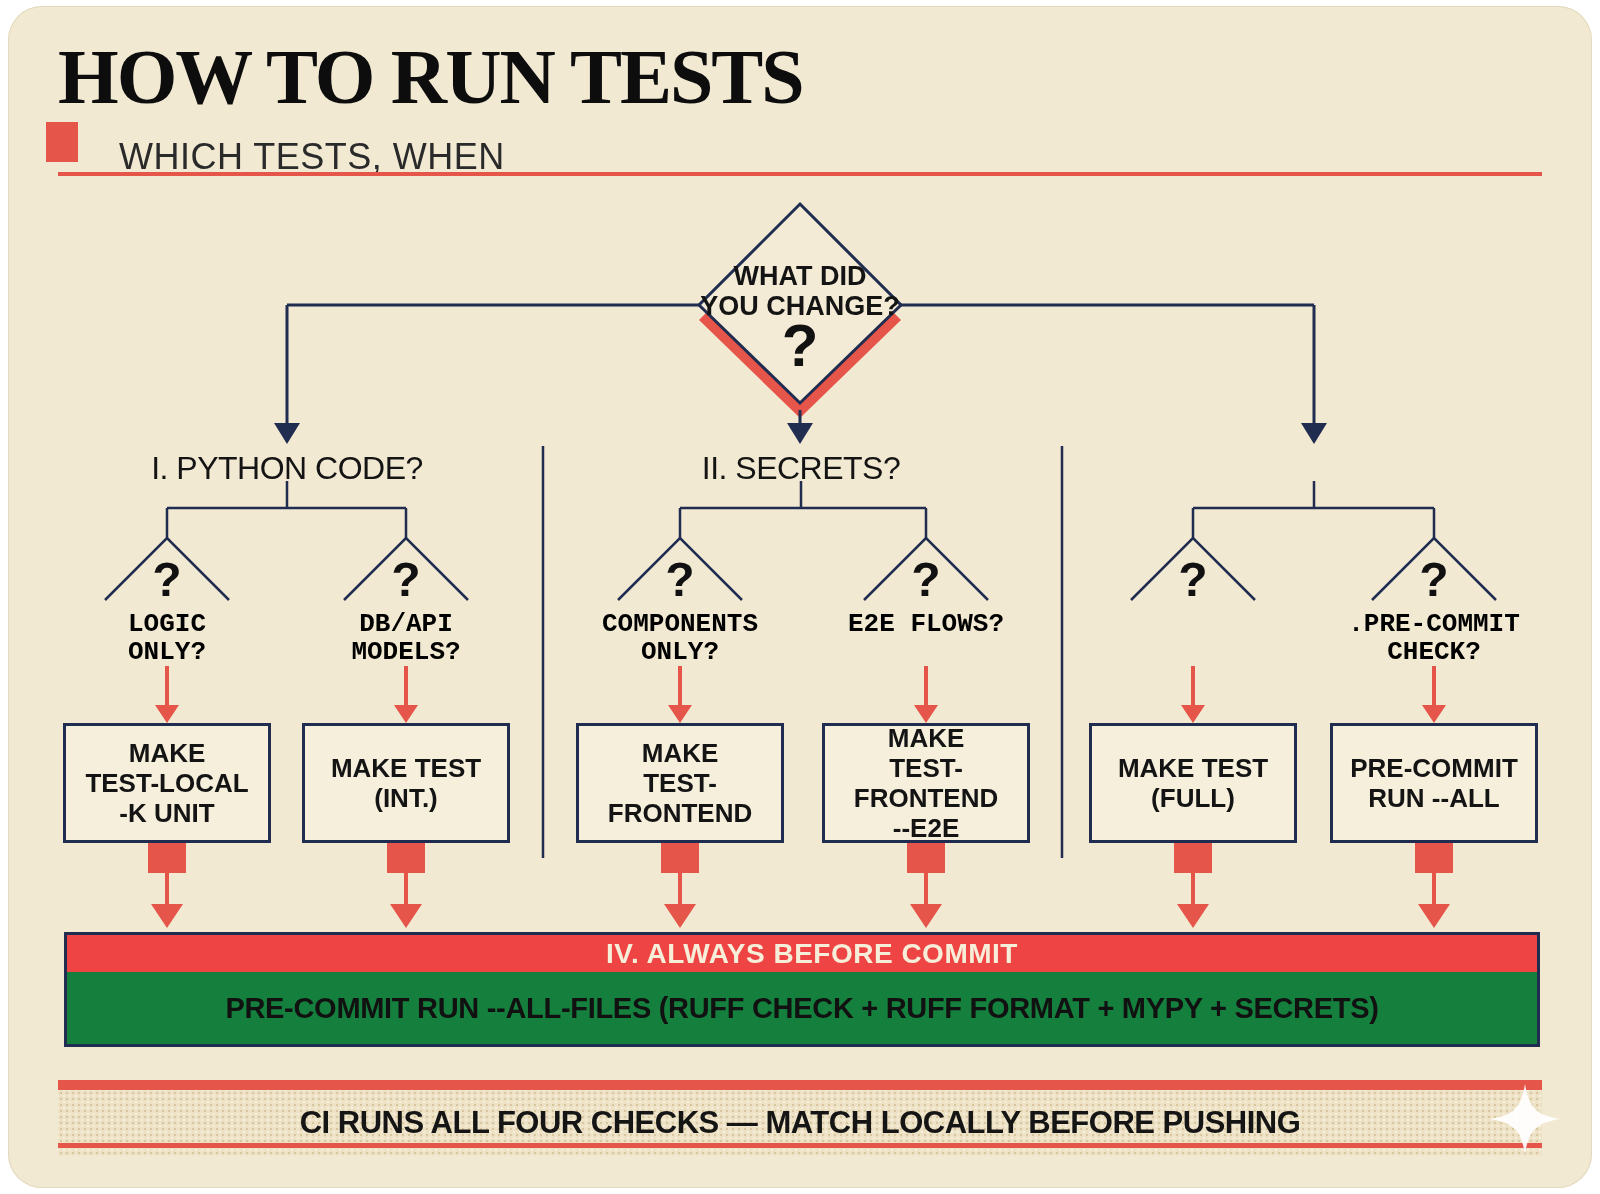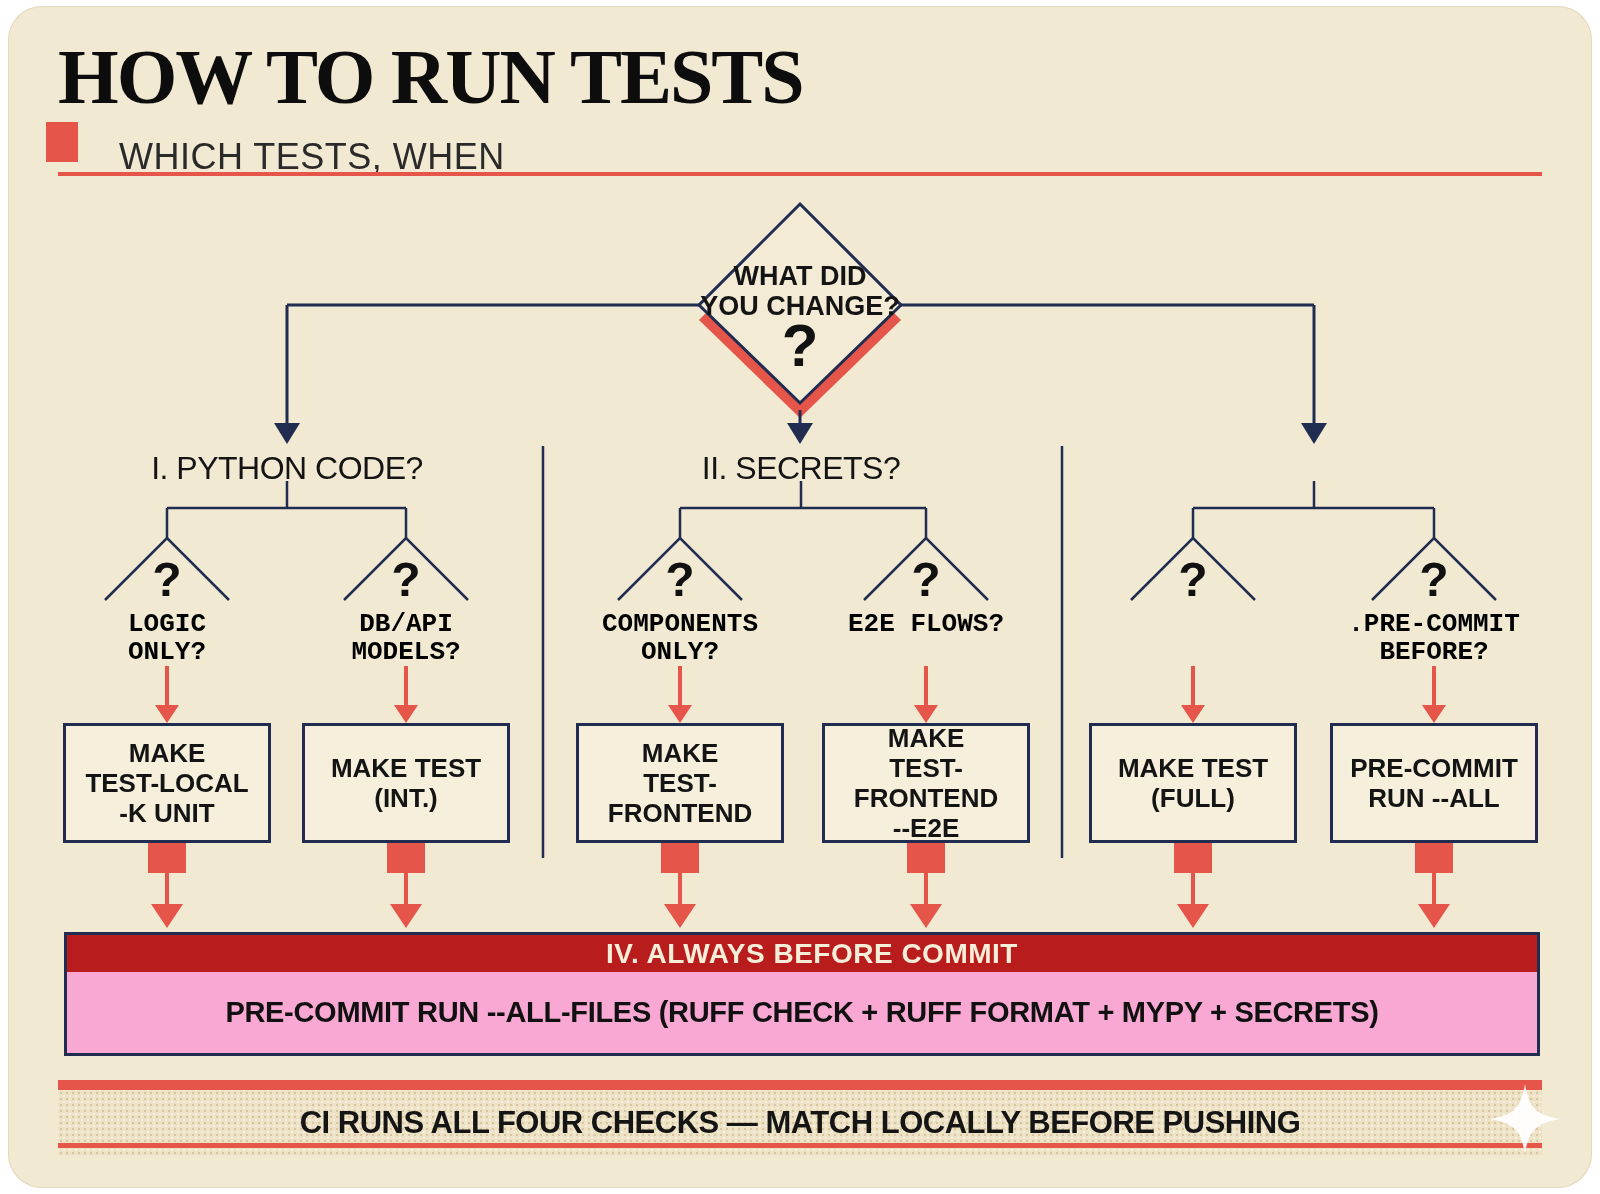--- a/index.html
+++ b/index.html
@@ -15,23 +15,23 @@
   .sec-title{font-size:32px;font-weight:normal;color:#141414;letter-spacing:-0.5px;white-space:nowrap;}
   .diamond-q{font-size:27px;line-height:30px;font-weight:bold;color:#141414;white-space:pre-line;}
   .bigq{font-size:60px;font-weight:800;color:#111;line-height:1;}
   .nodeq{font-size:48px;font-weight:800;color:#111;line-height:1;}
   .q-label{font-size:26px;line-height:28px;font-weight:bold;color:#000000;white-space:pre-line;width:280px;font-family:Liberation Mono, monospace;}
   .cmd-box{box-sizing:border-box;width:208px;height:120px;background:#f6efdc;border:3px solid #202c50;
            display:flex;align-items:center;justify-content:center;}
   .cmd-text{font-size:26px;line-height:30px;font-weight:bold;color:#141414;white-space:pre-line;text-align:center;}
   .band{box-sizing:border-box;left:64px;width:1476px;border:3px solid #202c50;display:flex;
         align-items:center;justify-content:center;}
-  .band-red{top:932px;height:43px;background:#b91c1c;padding-left:20px;}
+  .band-red{top:932px;height:43px;background:#ef4444;padding-left:20px;}
   .band-title{font-size:28px;font-weight:bold;color:#f7eed9;letter-spacing:0.5px;}
-  .band-cream{top:972px;height:84px;background:#f9a8d4;border-top:none;}
+  .band-cream{top:972px;height:75px;background:#15803d;border-top:none;}
   .band-cmd{font-size:29px;font-weight:bold;color:#111;letter-spacing:-0.3px;}
   .foot-bar{left:58px;width:1484px;background:#e65549;}
   .foot-tex{left:58px;top:1090px;width:1484px;height:66px;background-color:#eee2c6;
             background-image:radial-gradient(#d8c69e 1.3px,transparent 1.5px),
                              radial-gradient(#f7f0dd 1.3px,transparent 1.5px);
             background-size:6px 6px,6px 6px;background-position:0 0,3px 3px;
             display:flex;align-items:center;justify-content:center;}
   .foot-text{font-size:31px;font-weight:bold;color:#151515;letter-spacing:-0.5px;white-space:nowrap;}
   svg{position:absolute;left:0;top:0;}
 </style>
@@ -128,21 +128,21 @@
   <div class="abs cx nodeq" style="left:1434px;top:556px;">?</div>
 
   <div class="abs cx q-label" style="left:167px;top:610px;">LOGIC
 ONLY?</div>
   <div class="abs cx q-label" style="left:406px;top:610px;">DB/API
 MODELS?</div>
   <div class="abs cx q-label" style="left:680px;top:610px;">COMPONENTS
 ONLY?</div>
   <div class="abs cx q-label" style="left:926px;top:610px;">E2E FLOWS?</div>
   <div class="abs cx q-label" style="left:1434px;top:610px;">.PRE-COMMIT
-BEFORE?</div>
+CHECK?</div>
 
   <div class="abs cmd-box" style="left:63px;top:723px;">
     <div class="cmd-text">MAKE
 TEST-LOCAL
 -K UNIT</div>
     </div>
   <div class="abs cmd-box" style="left:302px;top:723px;">
     <div class="cmd-text">MAKE TEST
 (INT.)</div>
     </div>

